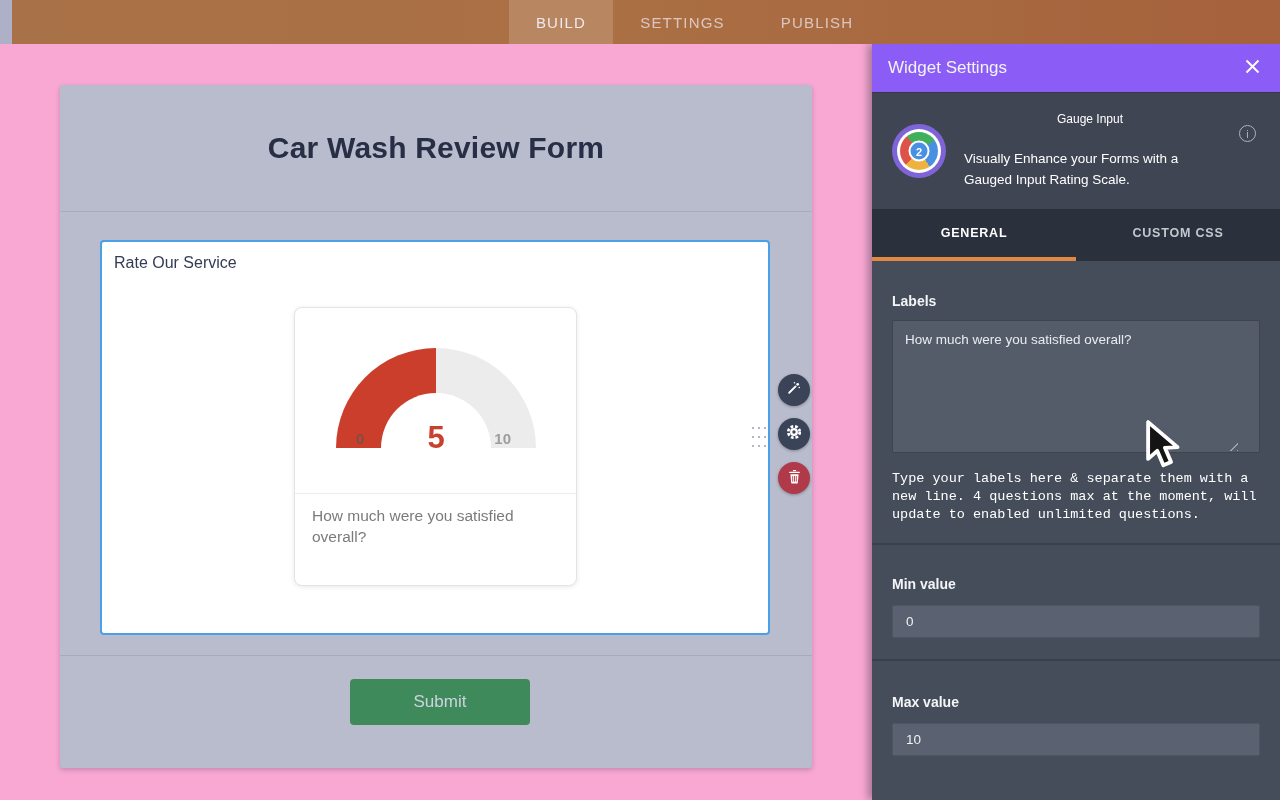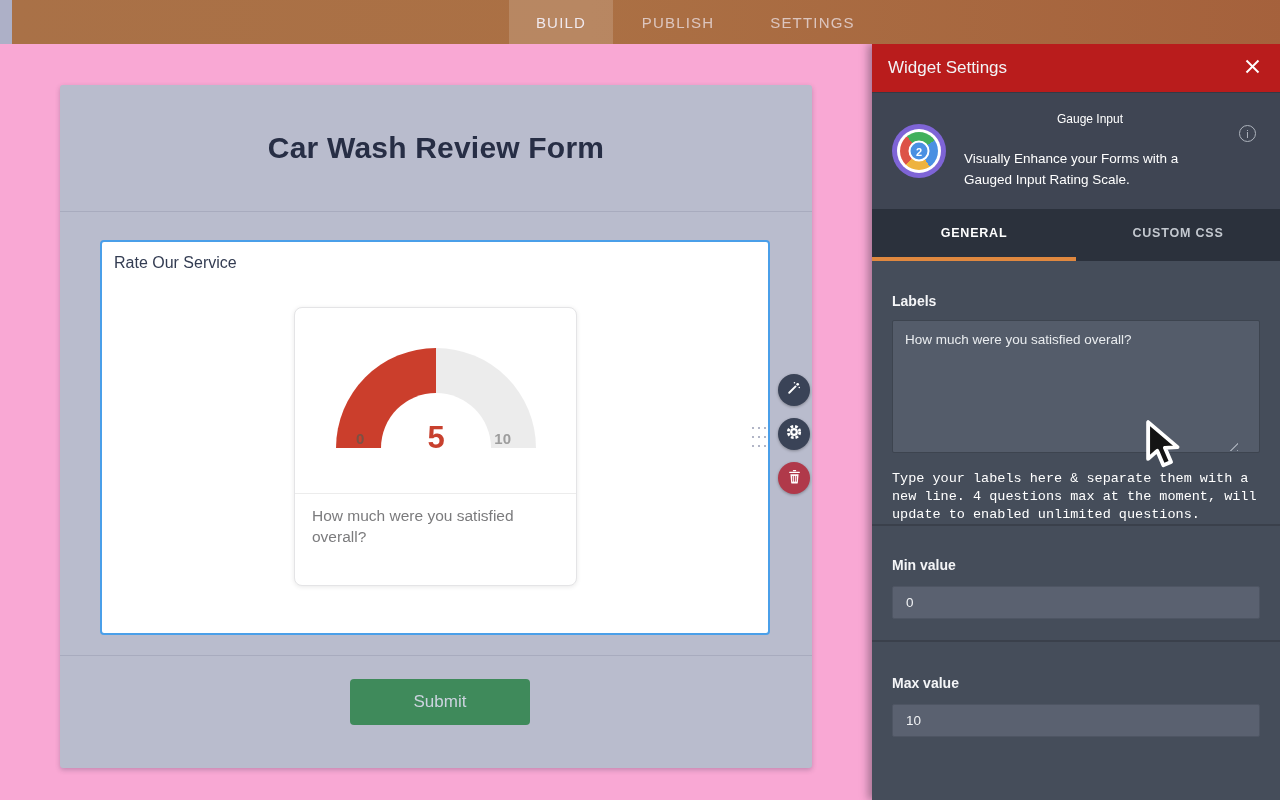--- a/index.html
+++ b/index.html
@@ -58,21 +58,21 @@
   .fab.gear { left:778px; top:374px; background:#3a4357; }
   .fab.trash { left:778px; top:418px; background:#b0394a; }
   .drag-dots { position:absolute; left:752px; top:383px; width:14px; height:22px;
     display:grid; grid-template-columns:repeat(3,2px); grid-template-rows:repeat(3,2px);
     column-gap:4px; row-gap:7px; cursor:grab; }
   .drag-dots i { width:2px; height:2px; border-radius:50%; background:#979db3; }
 
   
   .panel { position:absolute; left:872px; top:44px; width:408px; height:756px;
     background:#454d5a; box-shadow:-4px 0 8px rgba(20,24,32,0.35); z-index:20; }
-  .panel-head { height:49px; background:#b91c1c; border-bottom:1px solid #343a46;
+  .panel-head { height:49px; background:#8b5cf6; border-bottom:1px solid #343a46;
     display:flex; align-items:center; padding:0 16px; }
   .panel-title { font-size:17px; color:#f2f3f5; }
   .close-btn { margin-left:auto; width:24px; height:24px; display:flex; align-items:center;
     justify-content:center; cursor:pointer; background:none; border:none; }
 
   .winfo { position:relative; height:116px; background:#3f4553; display:flex;
     align-items:center; padding:0 20px; }
   .wicon { position:relative; width:54px; height:54px; border-radius:50%; background:#7e64d6; flex:0 0 54px; }
   .wicon .ring-white { position:absolute; inset:5px; border-radius:50%; background:#fff; }
   .wicon .ring-seg { position:absolute; inset:8px; border-radius:50%;
@@ -90,21 +90,21 @@
     display:flex; align-items:center; justify-content:center; cursor:pointer; background:none; }
 
   .panel-tabs { position:relative; height:52px; background:#2b313c; display:flex; }
   .ptab { width:50%; height:48px; display:flex; align-items:center; justify-content:center;
     font-size:12.5px; font-weight:bold; letter-spacing:0.8px; color:#c3c8cf; cursor:pointer; }
   .ptab.active { color:#ffffff; }
   .ptab-underline { position:absolute; left:0; bottom:0; width:50%; height:4px; background:#e0883f; }
 
   .psection { padding:0 20px; border-bottom:2px solid #3a404b; }
   .psection:last-child { border-bottom:none; }
-  .sec-labels { padding-top:32px; }
+  .sec-labels { padding-top:32px; padding-bottom:19px; }
   .sec-min { padding-top:31px; padding-bottom:21px; }
   .sec-max { padding-top:33px; padding-bottom:27px; }
   .field-label { font-size:14px; font-weight:bold; color:#f4f5f7; }
   .labels-textarea { margin-top:11px; width:368px; height:133px; resize:none;
     background:#545c6a; border:1px solid #3d444f; border-radius:2px; color:#e9ecef;
     font-size:13.5px; font-family:"Liberation Sans",sans-serif; padding:11px 12px; outline:none; }
   .resize-corner { position:relative; }
   .resize-corner::after { content:""; position:absolute; right:22px; bottom:6px; width:9px; height:9px;
     background:repeating-linear-gradient(315deg,#9aa1ac 0 1.4px,transparent 1.4px 4.6px);
     clip-path:polygon(100% 0, 100% 100%, 0 100%); pointer-events:none; }
@@ -116,22 +116,22 @@
   .cursor { position:absolute; left:1142px; top:419px; z-index:60; pointer-events:none; }
 </style>
 </head>
 <body>
 
 <div class="page">
 
   <div class="topbar">
     <div class="topbar-tabs">
       <div class="top-tab build">BUILD</div>
+      <div class="top-tab settings">SETTINGS</div>
       <div class="top-tab publish">PUBLISH</div>
-      <div class="top-tab settings">SETTINGS</div>
     </div>
   </div>
 
   <div class="canvas">
     <div class="form-card">
 
       <div class="form-head">
         <div class="form-title">Car Wash Review Form</div>
       </div>
 

